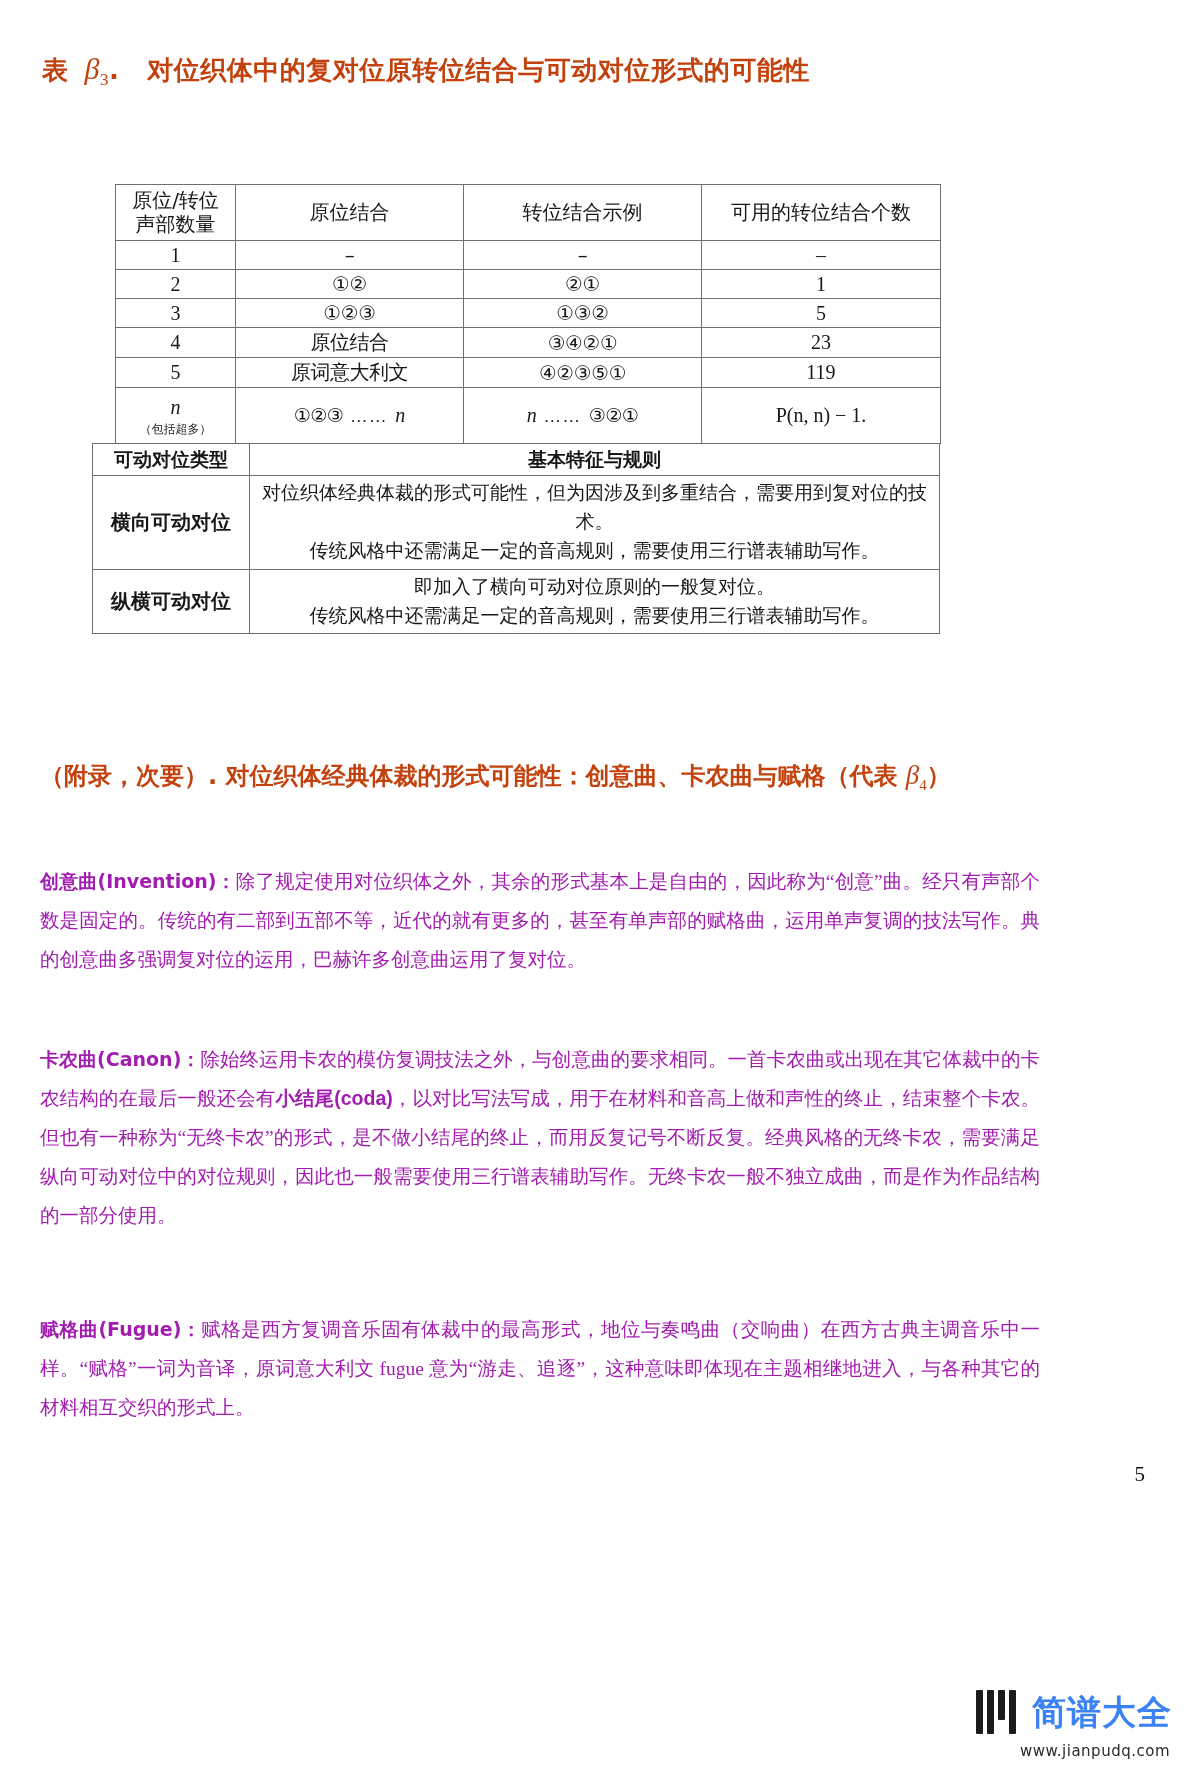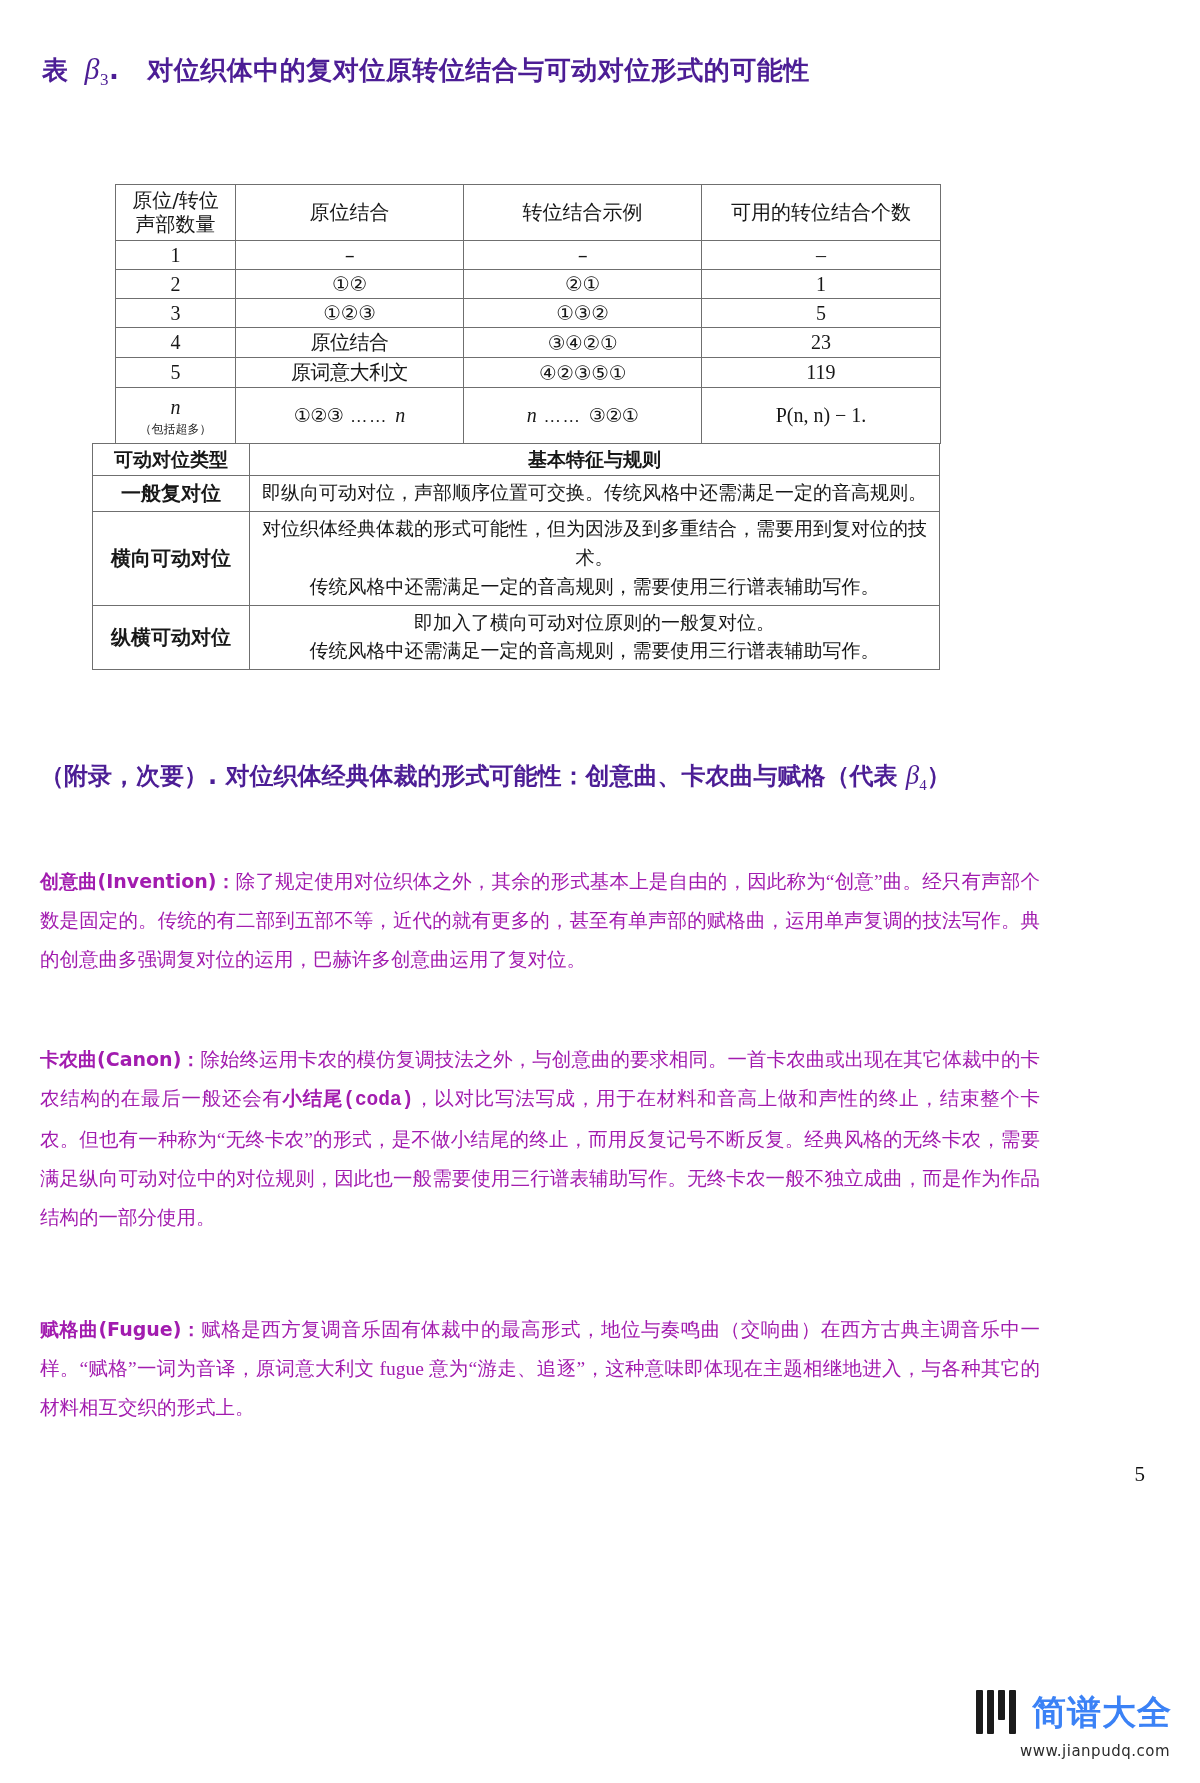--- a/index.html
+++ b/index.html
@@ -17,21 +17,21 @@
   
   .page-title {
     position: absolute;
     left: 42px;
     top: 52px;
     font-size: 26px;
     font-family: "DejaVu Sans", "Liberation Sans", sans-serif;
     font-weight: 700;
     letter-spacing: 0.5px;
     white-space: nowrap;
-    color: #4c1d95;
+    color: #c2410c;
   }
   .page-title .tbl-word { margin-right: 16px; }
   .page-title .beta {
     font-family: "Liberation Serif", serif;
     font-style: italic;
     font-weight: 400;
     font-size: 30px;
   }
   .page-title .sub {
     font-size: 17px;
@@ -145,21 +145,21 @@
 
   
   .section-head {
     position: absolute;
     left: 40px;
     top: 760px;
     width: 1030px;
     font-size: 24px;
     font-weight: 700;
     font-family: "DejaVu Sans", "Liberation Sans", sans-serif;
-    color: #4c1d95;
+    color: #c2410c;
     white-space: nowrap;
   }
   .section-head .beta {
     font-family: "Liberation Serif", serif;
     font-style: italic;
     font-weight: 400;
     font-size: 27px;
   }
   .section-head .sub {
     font-size: 15px;
@@ -178,21 +178,21 @@
     text-align: justify;
     color: #a21caf;
   }
   .para b, .para .lead {
     font-weight: 700;
     font-family: "DejaVu Sans", "Liberation Sans", sans-serif;
     font-size: 19px;
   }
   .para .inlb {
     font-weight: 700;
-    font-family: Liberation Mono, monospace;
+    font-family: Liberation Sans, sans-serif;
   }
   .p1 { top: 862px; }
   .p2 { top: 1040px; }
   .p3 { top: 1310px; }
 
   
   .pageno {
     position: absolute;
     right: 55px;
     top: 1462px;
@@ -326,26 +326,20 @@
         <col class="c1">
         <col>
       </colgroup>
     <thead>
       <tr>
         <th>可动对位类型</th>
         <th>基本特征与规则</th>
       </tr>
     </thead>
     <tbody>
-      <tr class="r-one">
-        <td class="typecell">一般复对位</td>
-        <td class="desccell">
-          <div>即纵向可动对位，声部顺序位置可交换。传统风格中还需满足一定的音高规则。</div>
-        </td>
-      </tr>
       <tr class="r-two">
         <td class="typecell">横向可动对位</td>
         <td class="desccell">
           <div>对位织体经典体裁的形式可能性，但为因涉及到多重结合，需要用到复对位的技术。</div>
           <div>传统风格中还需满足一定的音高规则，需要使用三行谱表辅助写作。</div>
         </td>
       </tr>
       <tr class="r-two">
         <td class="typecell">纵横可动对位</td>
         <td class="desccell">

